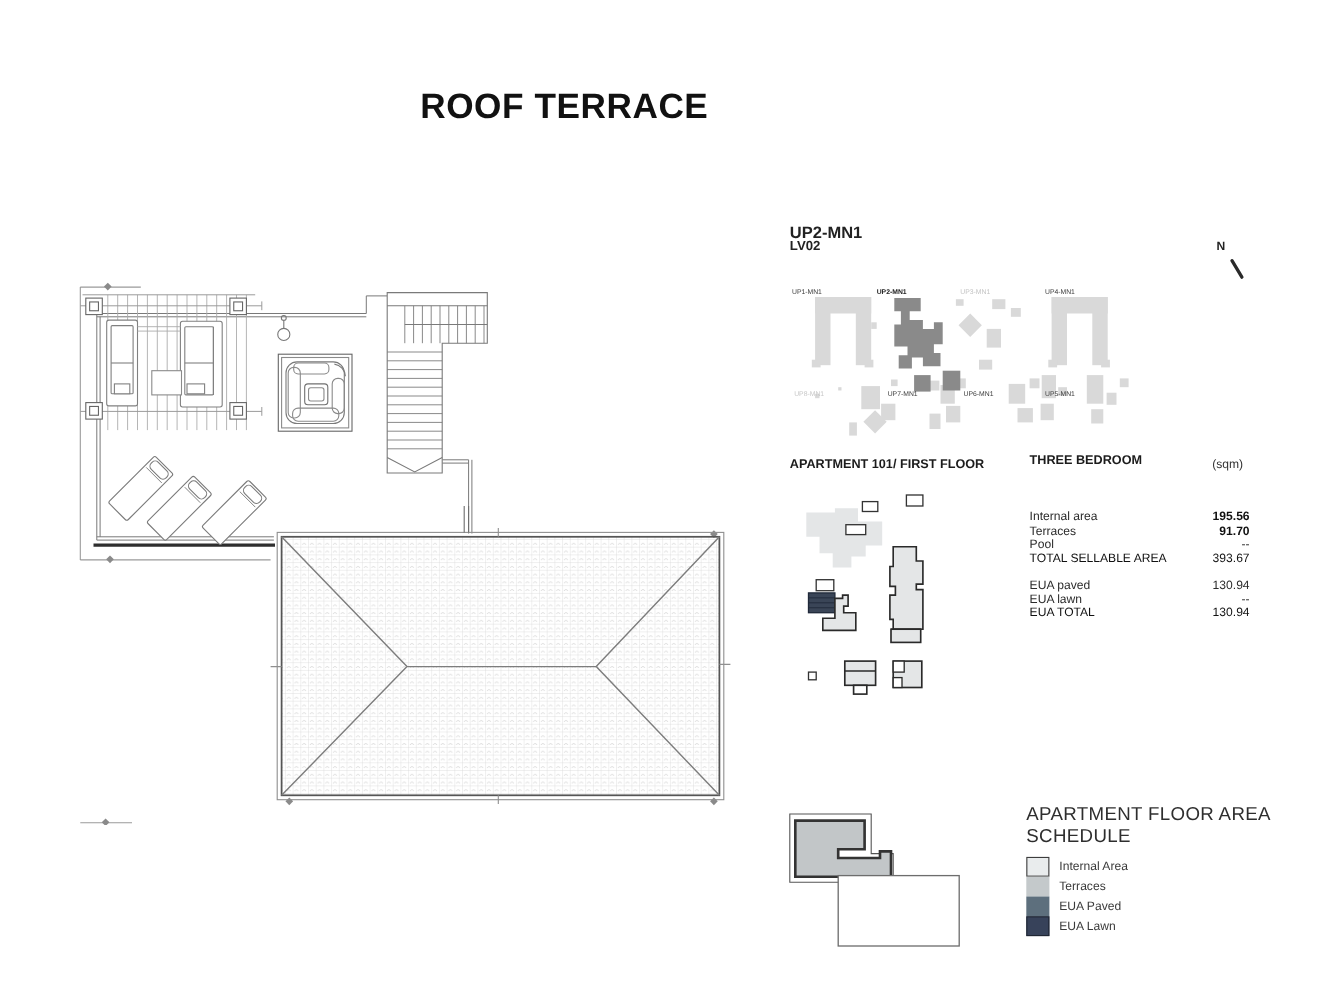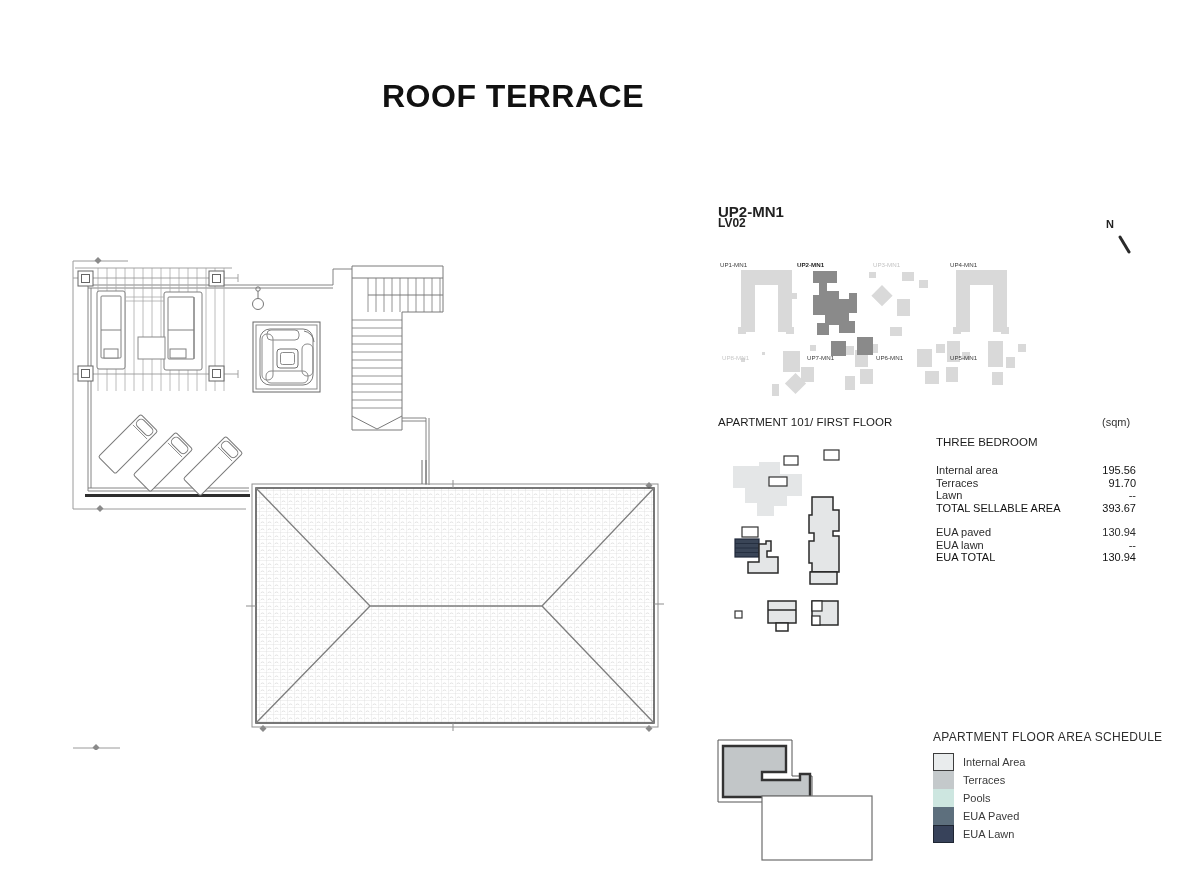--- a/index.html
+++ b/index.html
@@ -7,34 +7,34 @@
        font-family:"Liberation Sans", sans-serif;color:#1a1a1a;overflow:hidden;}
   .abs{position:absolute;}
   
   .page-title{left:382px;top:44px;font-size:32px;font-weight:bold;letter-spacing:.5px;color:#111;margin-top:34px;}
   
   .unit-code{left:718px;top:203px;font-size:15px;font-weight:bold;color:#222;}
   .level-code{left:718px;top:216px;font-size:12px;font-weight:bold;color:#222;}
   .north{left:1098px;top:218px;width:50px;height:48px;}
   .north .n-label{position:absolute;left:8px;top:0;font-size:11px;font-weight:bold;color:#222;}
   
-  .apt-title{left:718px;top:416px;font-size:11.5px;font-weight:normal;color:#1c1c1c;}
-  .apt-type{left:936px;top:436px;font-size:11.5px;font-weight:normal;color:#1c1c1c;}
+  .apt-title{left:718px;top:416px;font-size:11.5px;font-weight:bold;color:#1c1c1c;}
+  .apt-type{left:936px;top:413px;font-size:11.5px;font-weight:bold;color:#1c1c1c;}
   .apt-sqm{left:1102px;top:416px;font-size:11px;color:#333;}
   
   .area-table{left:936px;top:464px;width:200px;font-size:11px;line-height:12.5px;}
   .arow{display:flex;justify-content:space-between;}
   .arow .lbl{color:#2b2b2b;}
   .arow .val{color:#2b2b2b;text-align:right;}
   .arow.bold .lbl,.arow.bold .val{font-weight:normal;color:#111;}
-  .arow .val.vbold{font-weight:normal;color:#111;}
+  .arow .val.vbold{font-weight:bold;color:#111;}
   .arow.gap{margin-top:12px;}
   
   .legend{left:933px;top:730px;width:245px;}
-  .legend-title{font-size:12px;color:#2e2e2e;letter-spacing:.3px;margin-bottom:9px;}
+  .legend-title{font-size:17px;color:#2e2e2e;letter-spacing:.3px;margin-bottom:9px;}
   .legend-row{display:flex;align-items:center;height:18px;}
   .swatch{width:21px;height:18px;box-sizing:border-box;flex:0 0 21px;}
   .swatch.bordered{border:1.6px solid #3d3d3d;}
   .swatch.bordered-dark{border:1.6px solid #1f2633;}
   .legend-row .lg-label{margin-left:9px;font-size:11px;color:#3a3a3a;}
   svg{display:block;}
 </style>
 </head>
 <body>
 
@@ -255,21 +255,21 @@
 <div class="abs area-table">
   <div class="arow">
     <span class="lbl">Internal area</span>
     <span class="val vbold">195.56</span>
   </div>
   <div class="arow">
     <span class="lbl">Terraces</span>
     <span class="val vbold">91.70</span>
   </div>
   <div class="arow">
-    <span class="lbl">Lawn</span>
+    <span class="lbl">Pool</span>
     <span class="val">--</span>
   </div>
   <div class="arow bold">
     <span class="lbl">TOTAL SELLABLE AREA</span>
     <span class="val">393.67</span>
   </div>
   <div class="arow gap">
     <span class="lbl">EUA paved</span>
     <span class="val">130.94</span>
   </div>
@@ -293,24 +293,20 @@
   <div class="legend-title">APARTMENT FLOOR AREA SCHEDULE</div>
   <div class="legend-row">
     <span class="swatch bordered" style="background: rgb(233, 236, 237);"></span>
     <span class="lg-label">Internal Area</span>
   </div>
   <div class="legend-row">
     <span class="swatch" style="background: rgb(196, 201, 203);"></span>
     <span class="lg-label">Terraces</span>
   </div>
   <div class="legend-row">
-    <span class="swatch" style="background: rgb(205, 230, 224);"></span>
-    <span class="lg-label">Pools</span>
-  </div>
-  <div class="legend-row">
     <span class="swatch" style="background: rgb(93, 111, 125);"></span>
     <span class="lg-label">EUA Paved</span>
   </div>
   <div class="legend-row">
     <span class="swatch bordered-dark" style="background: rgb(55, 66, 90);"></span>
     <span class="lg-label">EUA Lawn</span>
   </div>
 </div>
 
 </body></html>

